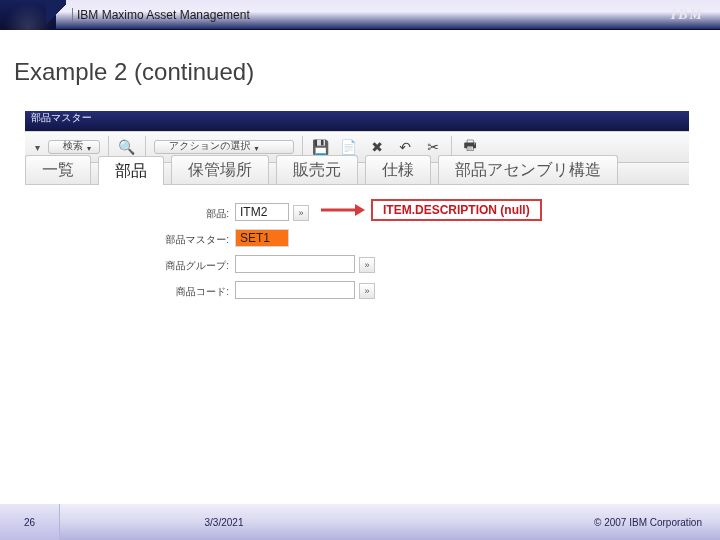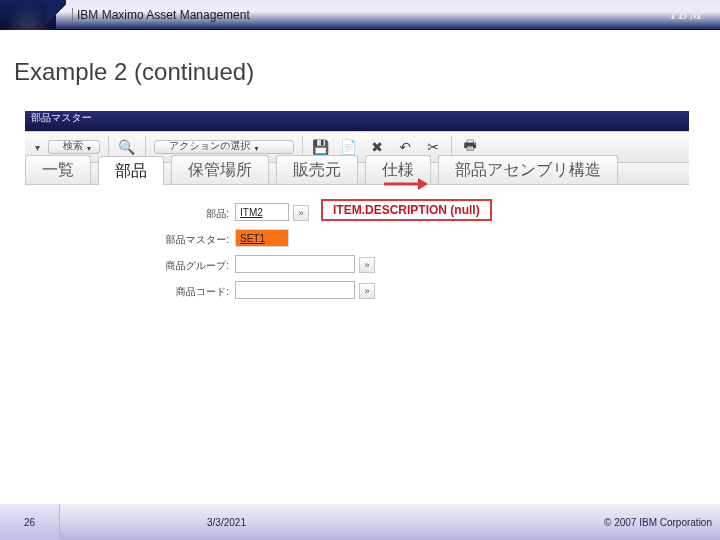--- a/index.html
+++ b/index.html
@@ -166,42 +166,40 @@
     width:190px;
     text-align:right;
     font-size:10px;
     color:#444;
     padding-right:6px;
   }
   .form-input {
     height:18px;
     border:1px solid #b7b7b7;
     background:#fff;
-    font-size:10px;
+    font-size:12px;
     padding:0 4px;
     color:#222;
-    text-decoration:underline;
   }
   .w-narrow { width:54px; }
   .w-mid { width:120px; }
   .ro { background:#f97316; border-color:#d6d6d6; }
   .mini-icon {
     width:16px; height:16px;
     border:1px solid #c6c6c6;
     margin-left:4px;
     background:linear-gradient(180deg,#fff 0%,#e7e7e7 100%);
     display:flex; align-items:center; justify-content:center;
     font-size:9px; color:#555;
   }
   .callout {
     display:flex;
     align-items:center;
     gap:6px;
     margin-left:12px;
-    flex-direction:column;
   }
   .callout svg { display:block; }
   .callout-box {
     border:2px solid #d83b3b;
     color:#c8161f;
     font-weight:bold;
     font-size:12px;
     padding:2px 10px;
     background:#fff;
     white-space:nowrap;
@@ -222,21 +220,21 @@
     width:60px;
     text-align:center;
     color:#1b1b4f;
     border-right:1px solid #b5b4dd;
     height:100%;
     display:flex; align-items:center; justify-content:center;
     background:linear-gradient(180deg,#e8e6f7 0%, #bfbde6 100%);
   }
   .bottom-bar .slot { flex:1; padding:0 14px; }
   .bottom-bar .slot.center { text-align:center; }
-  .bottom-bar .slot.right { text-align:right; padding-right:8px; }
+  .bottom-bar .slot.right { text-align:right; padding-right:18px; }
 </style>
 </head>
 <body>
 
 <div class="top-bar">
   <div class="left-stripe"></div>
   <h1>IBM Maximo Asset Management</h1>
   <span class="ibm-logo">IBM</span>
 </div>
 

